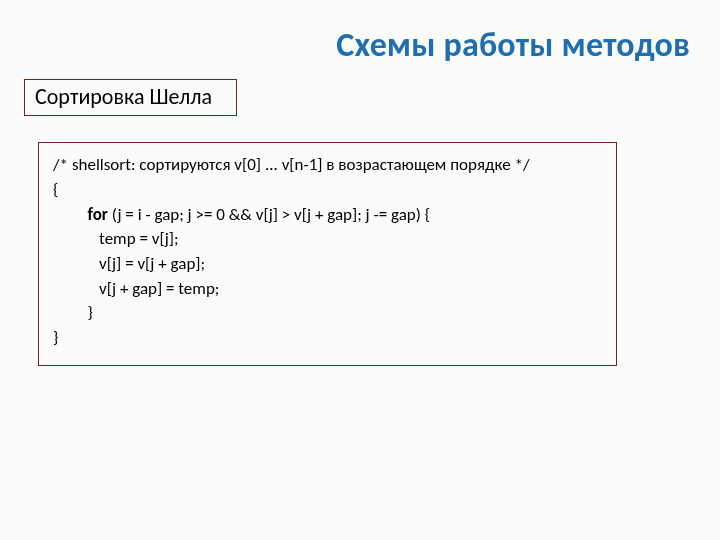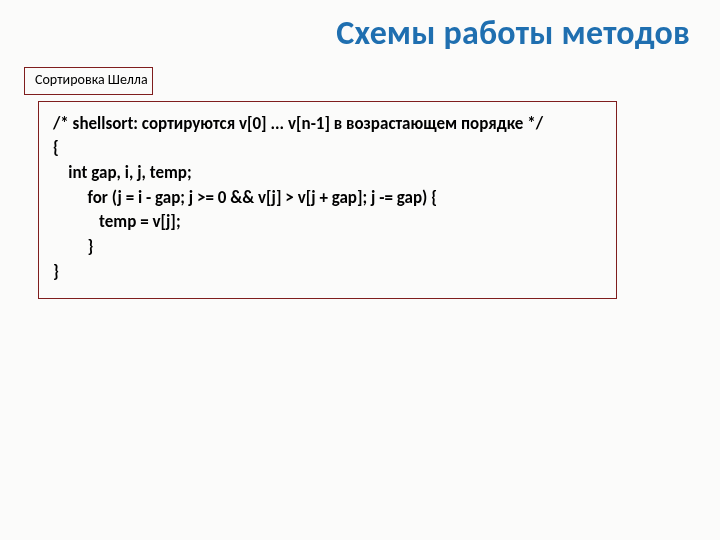--- a/index.html
+++ b/index.html
@@ -17,61 +17,61 @@
     width: 720px;
     height: 540px;
     padding: 8px 24px 24px 24px;
     position: relative;
   }
   .title {
     color: #1f6fb0;
     font-size: 34px;
     font-weight: 700;
     text-align: right;
-    margin: 4px 6px 14px 0;
+    margin: 16px 6px 14px 0;
     letter-spacing: 0.2px;
   }
   .box {
     border: 1.5px solid #7f1d1d;
     background: transparent;
     box-sizing: border-box;
   }
   .label-box {
     display: inline-block;
-    padding: 4px 4px 5px 10px;
-    font-size: 14px;
+    padding: 4px 24px 5px 10px;
+    font-size: 22px;
     line-height: 1.2;
-    margin-bottom: 6px;
+    margin-bottom: 26px;
   }
   .code-box {
     width: 579px;
     margin-left: 14px;
     padding: 10px 14px 14px 14px;
     font-size: 17px;
     line-height: 1.45;
-    font-weight: bold;
   }
   .code-box .line {
     white-space: pre;
   }
 </style>
 </head>
 <body>
 
 <div class="slide">
 
   <div class="title">Схемы работы методов</div>
 
   <div class="box label-box">
     <span>Сортировка Шелла</span>
   </div>
 
   <div class="box code-box">
     <div class="line">/* shellsort: сортируются v[0] ... v[n-1] в возрастающем порядке */</div>
     <div class="line">{</div>
-    <div class="line"><b>    int</b><span> gap, i, j, temp;</span></div>
     <div class="line"><b>         for </b><span>(j = i - gap; j &gt;= 0 &amp;&amp; v[j] &gt; v[j + gap]; j -= gap) {</span></div>
     <div class="line">            temp = v[j];</div>
+    <div class="line">            v[j] = v[j + gap];</div>
+    <div class="line">            v[j + gap] = temp;</div>
     <div class="line">         }</div>
     <div class="line">}</div>
   </div>
 
 </div>
 
 </body></html>

